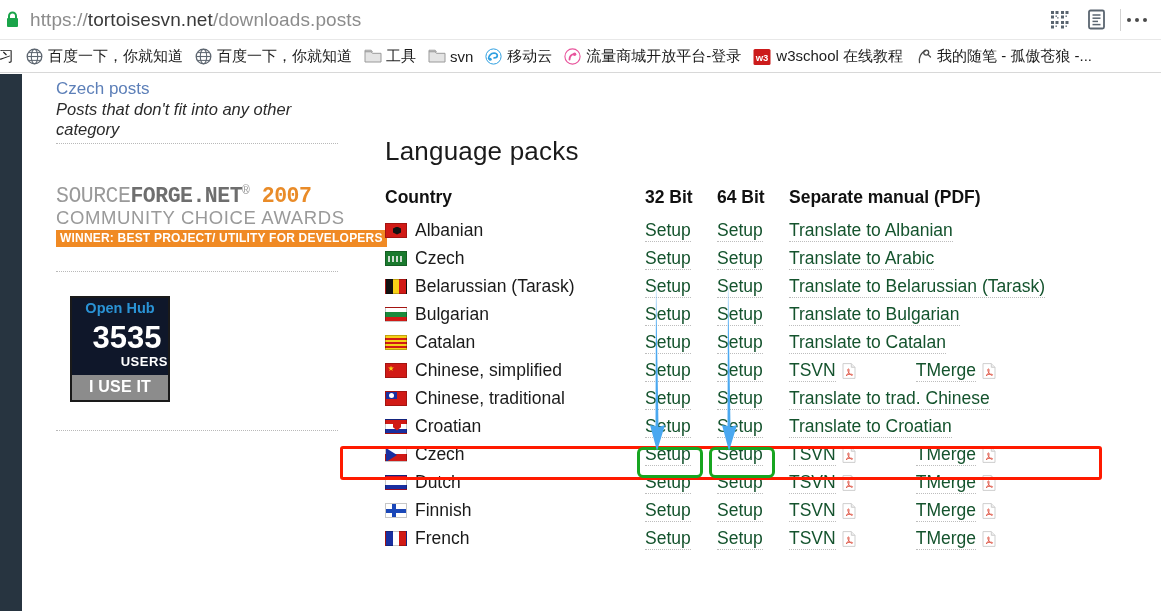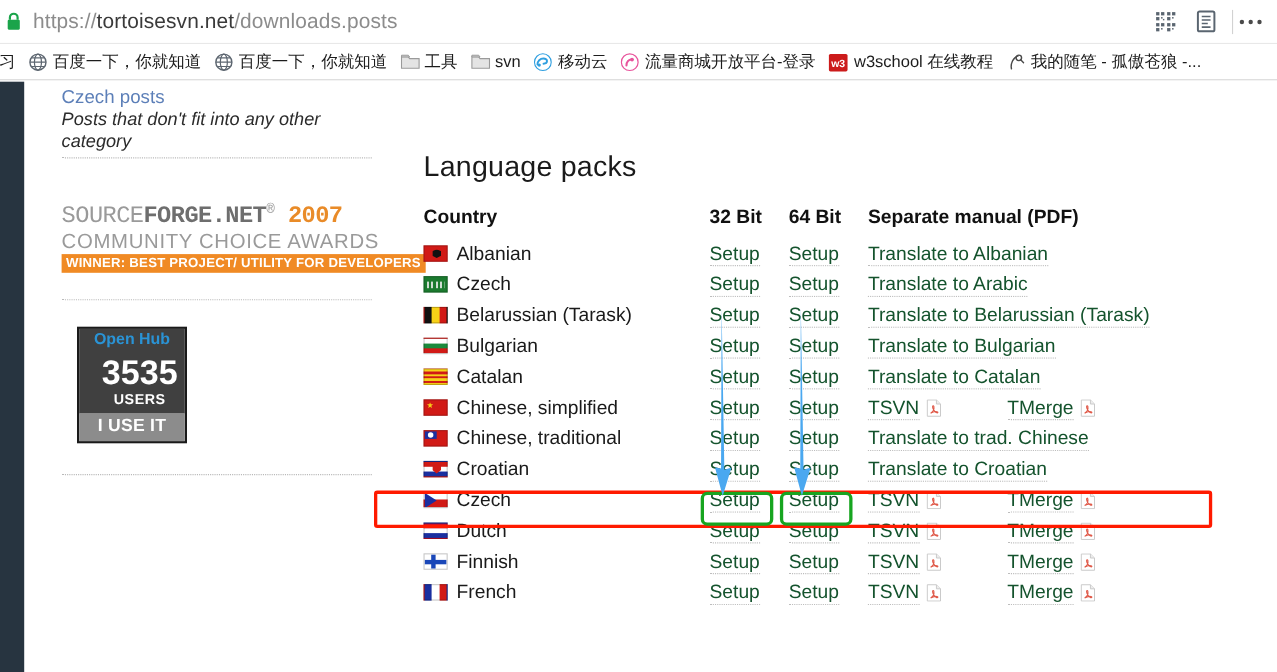--- a/index.html
+++ b/index.html
@@ -154,30 +154,30 @@
 
   #openhub-badge {
     margin-top: 24px;
     margin-left: 14px;
     width: 100px;
     border: 2px solid #1a1a1a;
     font-family: "Liberation Sans", sans-serif;
     text-align: center;
   }
   #oh-title {
-    background: #404040; color: #2a93d5;
+    background: #0f172a; color: #2a93d5;
     font-weight: bold; font-size: 14.5px;
     padding: 2px 0 3px 0;
   }
   #oh-body {
-    background: #404040; color: #ffffff;
+    background: #0f172a; color: #ffffff;
     padding: 3px 0 6px 14px;
   }
   #oh-count { font-size: 31px; font-weight: bold; line-height: 1.05; }
-  #oh-users { font-size: 13px; font-weight: bold; letter-spacing: 0.5px; }
+  #oh-users { font-size: 13px; font-weight: bold; letter-spacing: 0.5px; text-align: right; }
   #oh-footer {
     background: #8c8c8c; color: #ffffff;
     font-weight: bold; font-size: 16px;
     padding: 3px 0 4px 0; letter-spacing: 0.2px;
   }
   #oh-sep { margin-top: 28px; width: 282px; }
 
   
   #main-content {
     position: absolute; left: 385px; top: 0;

